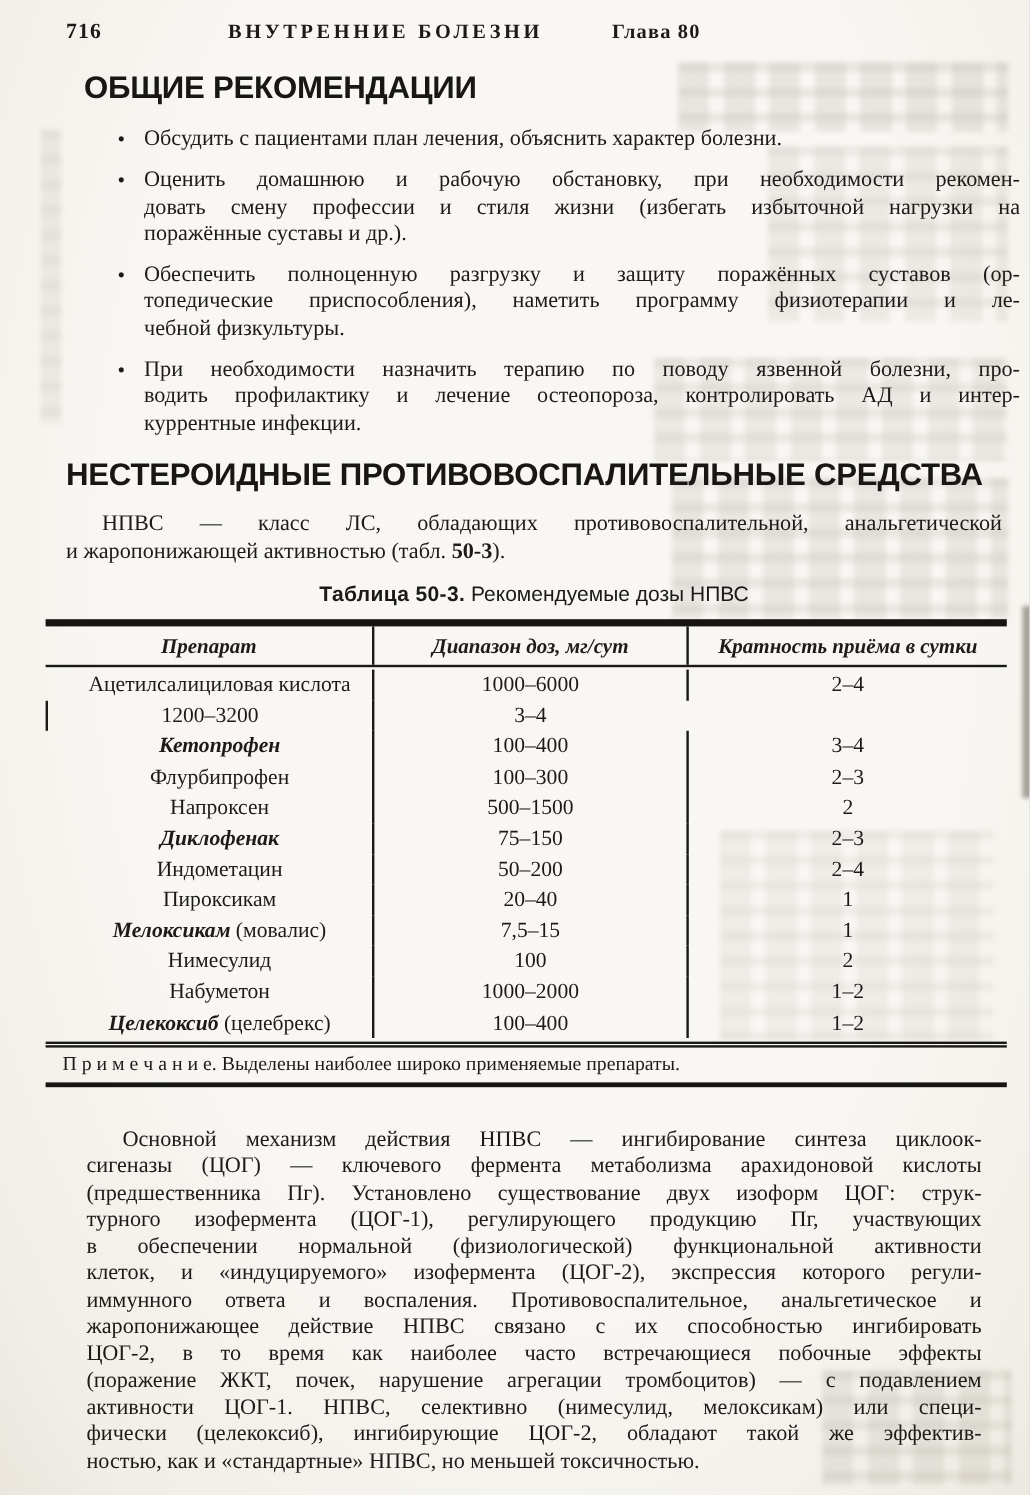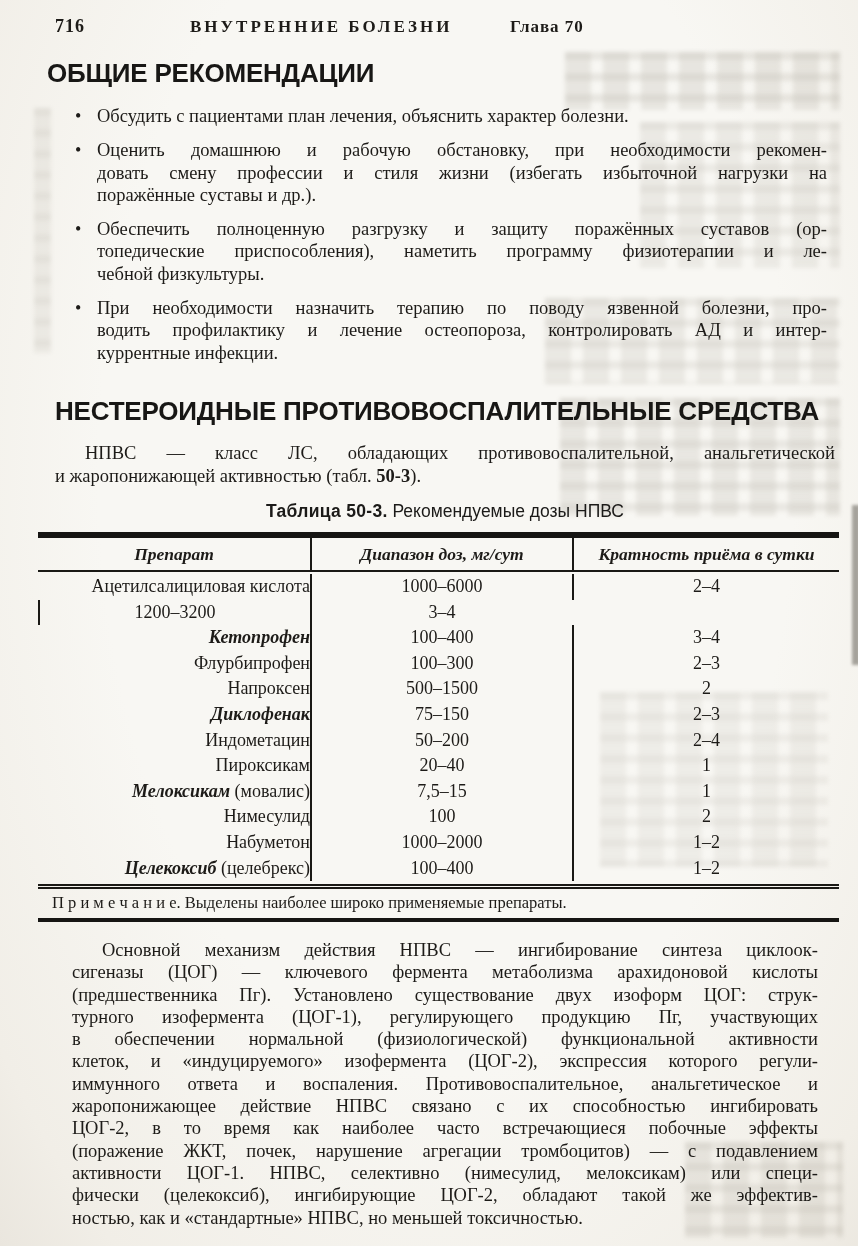--- a/index.html
+++ b/index.html
@@ -18,30 +18,30 @@
   .pnum{position:absolute;left:0;top:0;font-weight:700;letter-spacing:1px;}
   .ptitle{position:absolute;left:135px;top:1px;font-weight:700;letter-spacing:3px;font-size:17px;}
   .pchap{position:absolute;left:455px;top:1px;font-size:17px;font-weight:700;letter-spacing:1px;}
   
   h1{
     font-family:"Liberation Sans", sans-serif;
     font-size:26px;font-weight:700;letter-spacing:-0.2px;
     color:#181715;margin:0;
   }
   
-  .sec1{position:absolute;top:58px;left:47px;width:780px;}
+  .sec1{position:absolute;top:58px;left:70px;width:780px;}
   .sec1 h1{margin-bottom:16px;}
   .bullets{list-style:none;margin:0;padding:0;font-size:18.5px;line-height:22.3px;}
   .bullets li{position:relative;margin:0 0 12px 0;padding-left:50px;}
   .marker{position:absolute;left:28px;top:0;font-size:18px;}
   .jline{display:block;text-align:justify;text-align-last:justify;}
   .lline{display:block;text-align:left;}
   .ind{padding-left:30px;}
   
-  .sec2{position:absolute;top:380px;left:55px;width:780px;margin-top:16px;}
+  .sec2{position:absolute;top:380px;left:55px;width:780px;}
   .sec2 h1{margin-bottom:15px;}
   .intro{margin:0 0 14px 0;font-size:18.5px;line-height:22.5px;}
   .caption{
     text-align:center;font-family:"Liberation Sans", sans-serif;
     font-size:17.5px;margin:2px 0 10px 0;color:#1b1a18;
   }
   .caption b{letter-spacing:0.3px;}
   
   .tbl{
     position:relative;left:-17px;width:801px;
@@ -51,21 +51,21 @@
   }
   .thead{display:grid;grid-template-columns:272px 262px 1fr;border-bottom:2px solid #1a1915;}
   .thead .c{
     text-align:center;font-weight:700;font-style:italic;
     padding:6px 4px 5px 4px;font-size:17.5px;
   }
   .trow{display:grid;grid-template-columns:272px 262px 1fr;line-height:25.6px;}
   .tbody{padding:2px 0 3px 0;}
   .c2x,.c3x{border-left:2px solid #1a1915;}
   .thead .c2x,.thead .c3x{border-left:2px solid #1a1915;}
-  .cell-name{padding-left:18px;text-align:right;}
+  .cell-name{padding-left:18px;text-align:center;}
   .cell-dose,.cell-freq{text-align:center;}
   .em{font-weight:700;font-style:italic;}
   .tnote{
     border-top:5px double #1a1915;
     font-size:16.5px;padding:4px 8px 5px 14px;line-height:20px;
   }
   
   .sec3{position:absolute;top:922px;left:55px;width:780px;}
   .mech{margin:17px;font-size:18.5px;line-height:22.3px;}
   
@@ -98,21 +98,21 @@
   <div class="bleed b3"></div>
   <div class="bleed b4"></div>
   <div class="bleed b5"></div>
   <div class="bleed b6"></div>
   <div class="bleed b7"></div>
   <div class="edge1"></div>
 
   <header class="page-header">
     <span class="pnum">716</span>
     <span class="ptitle">ВНУТРЕННИЕ БОЛЕЗНИ</span>
-    <span class="pchap">Глава 70</span>
+    <span class="pchap">Глава 80</span>
   </header>
 
   <section class="sec1">
     <h1>ОБЩИЕ РЕКОМЕНДАЦИИ</h1>
     <ul class="bullets" id="bullets">
         <li>
           <span class="marker">•</span>
           <span class="lline">Обсудить с пациентами план лечения, объяснить характер болезни.</span>
         </li>
         <li>

